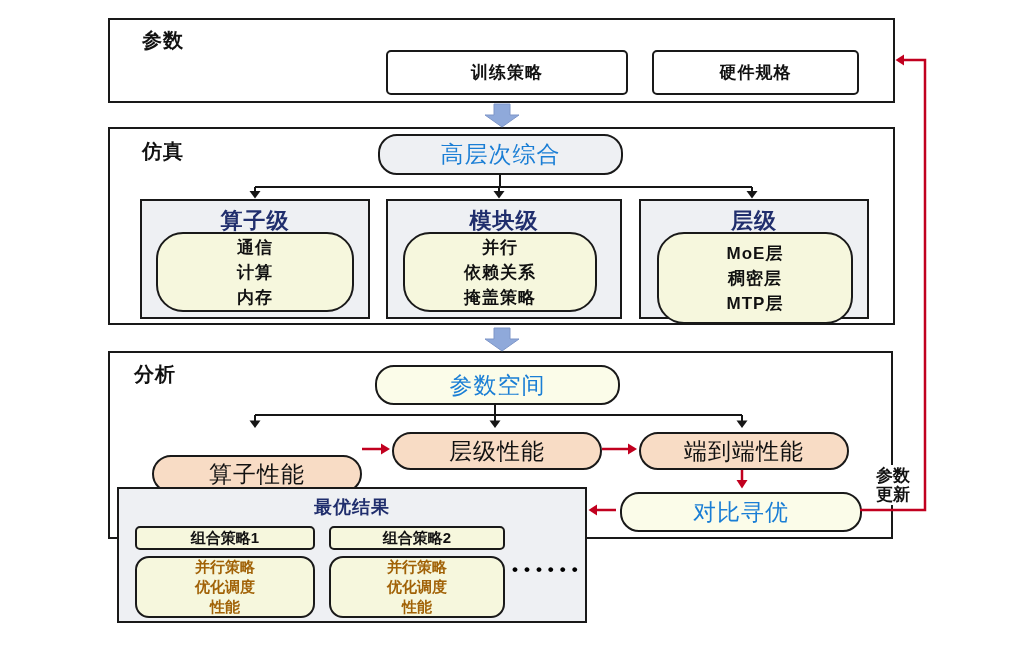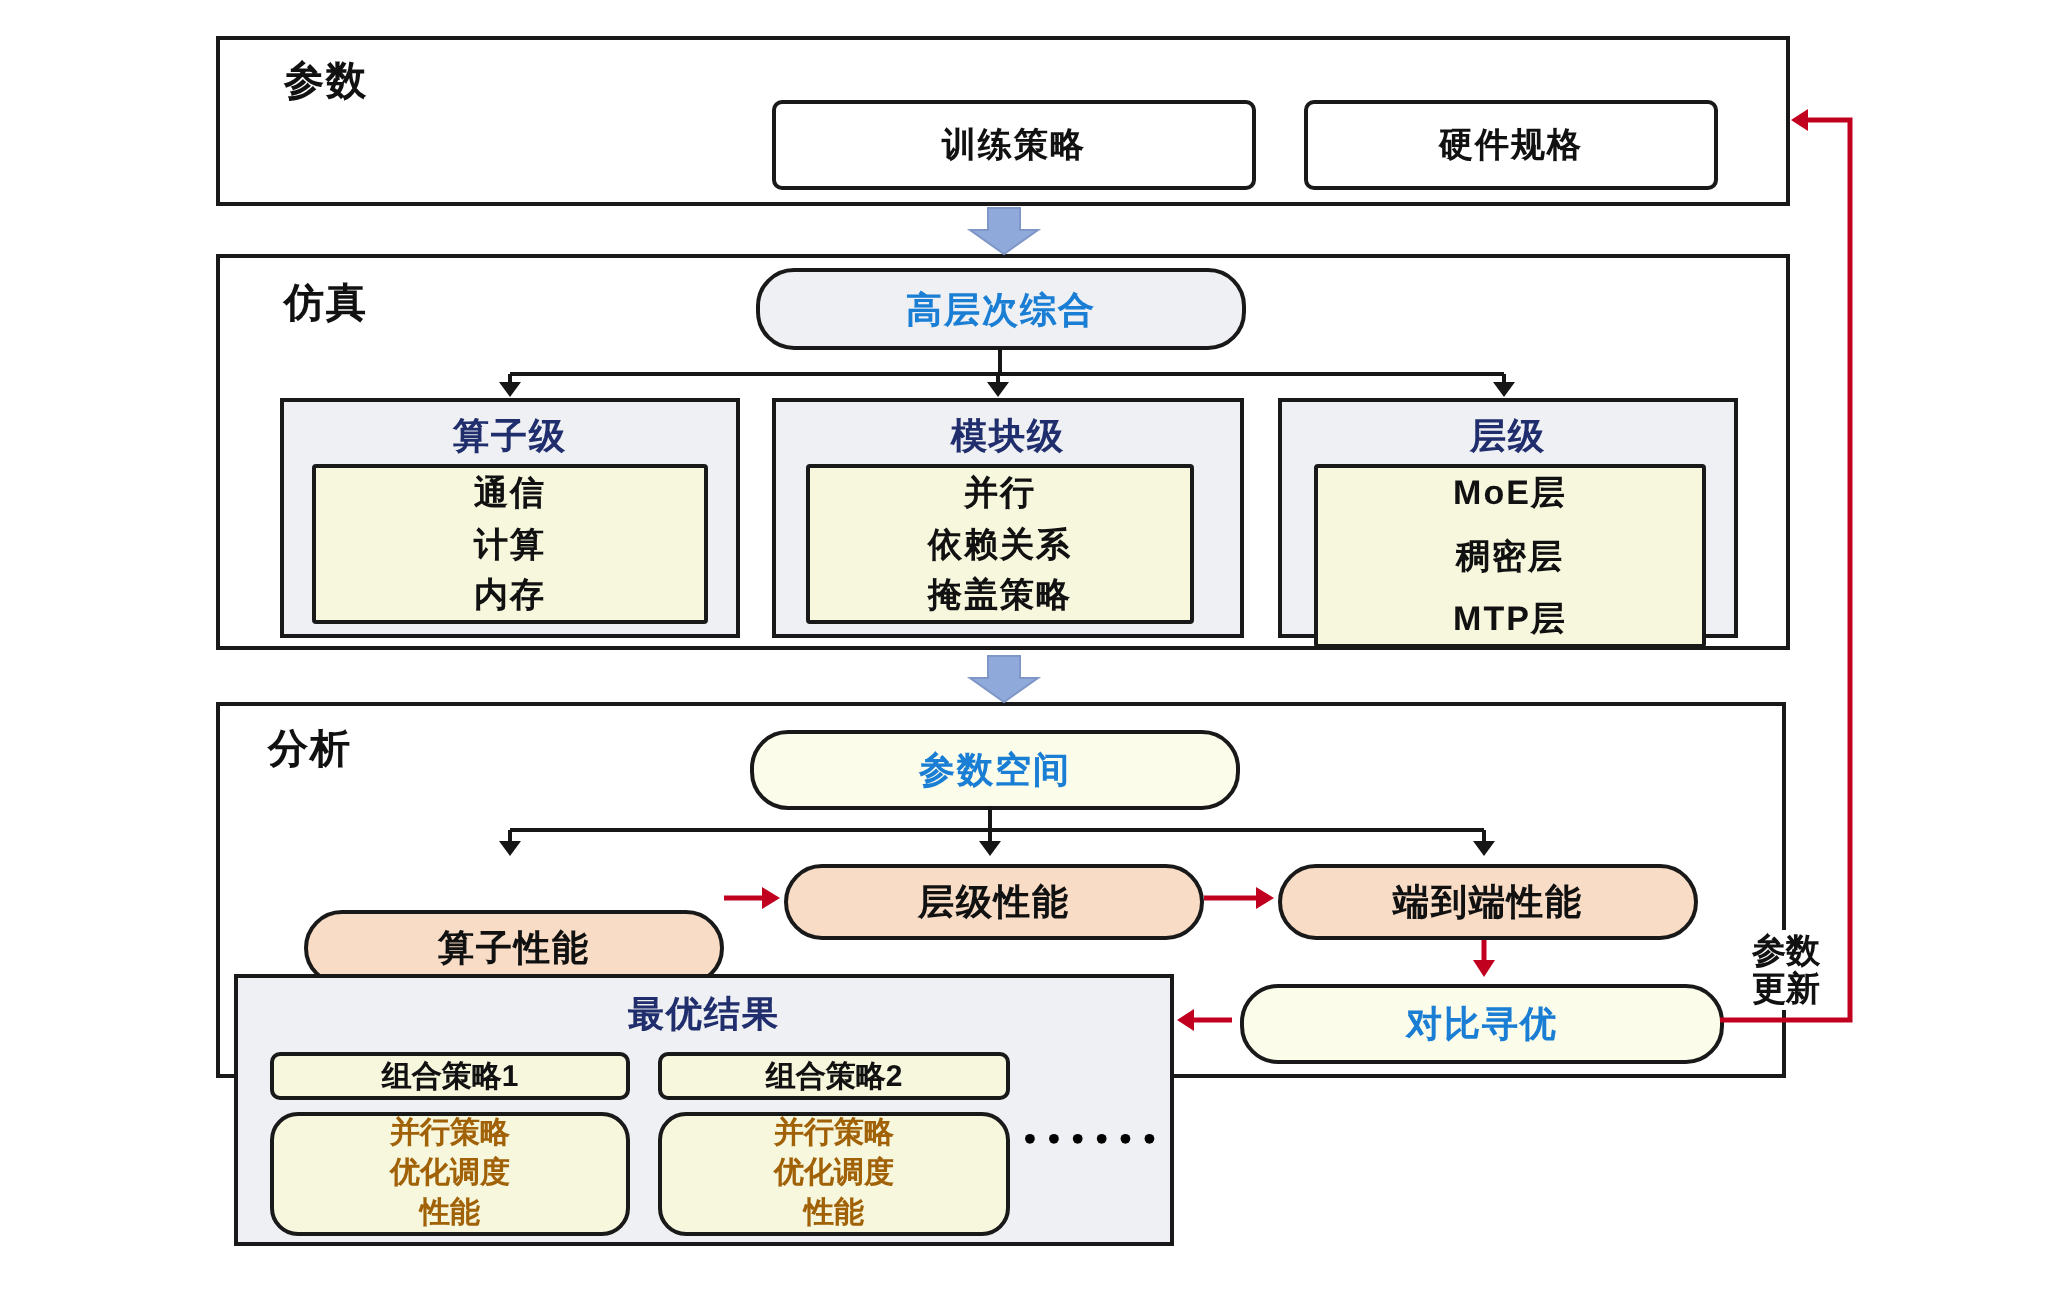--- a/index.html
+++ b/index.html
@@ -28,43 +28,43 @@
     background: #ffffff;
     display: flex; align-items: center; justify-content: center;
     font-size: 17px; font-weight: bold; color: #111;
     letter-spacing: 1px;
   }
   .pill {
     position: absolute;
     border: 2.5px solid var(--line_dark, #191919);
     border-radius: 19px;
     display: flex; align-items: center; justify-content: center;
-    font-size: 18px; font-weight: bold;
+    font-size: 23px; font-weight: normal;
     letter-spacing: 1px;
   }
   .pill.gray   { background: var(--panel_gray, #eef0f3); color: var(--accent_blue, #1a7ed5); }
   .pill.yellow { background: var(--pale_yellow, #fbfce9); color: var(--accent_blue, #1a7ed5); }
   .pill.peach  { background: var(--peach, #f8dcc5); color: #111; }
   .colbox {
     position: absolute;
     border: 2.5px solid var(--line_dark, #191919);
     background: var(--panel_gray, #eef0f3);
   }
   .coltitle {
     text-align: center; margin-top: 5px;
-    font-size: 18px; font-weight: bold;
+    font-size: 22px; font-weight: bold;
     color: var(--navy, #202e6d);
     letter-spacing: 1px;
   }
   .innerbox {
     position: absolute;
     border: 2.5px solid var(--line_dark, #191919);
-    border-radius: 2px;
+    border-radius: 27px;
     background: var(--cream, #f6f7dd);
-    display: flex; flex-direction: column; align-items: center; justify-content: space-between;
+    display: flex; flex-direction: column; align-items: center; justify-content: center;
     font-size: 17px; font-weight: bold; color: #111;
     line-height: 25px; letter-spacing: 1px;
   }
   .results {
     position: absolute;
     border: 2.5px solid var(--line_dark, #191919);
     background: var(--panel_gray, #eef0f3);
     z-index: 3;
   }
   .results .title {

